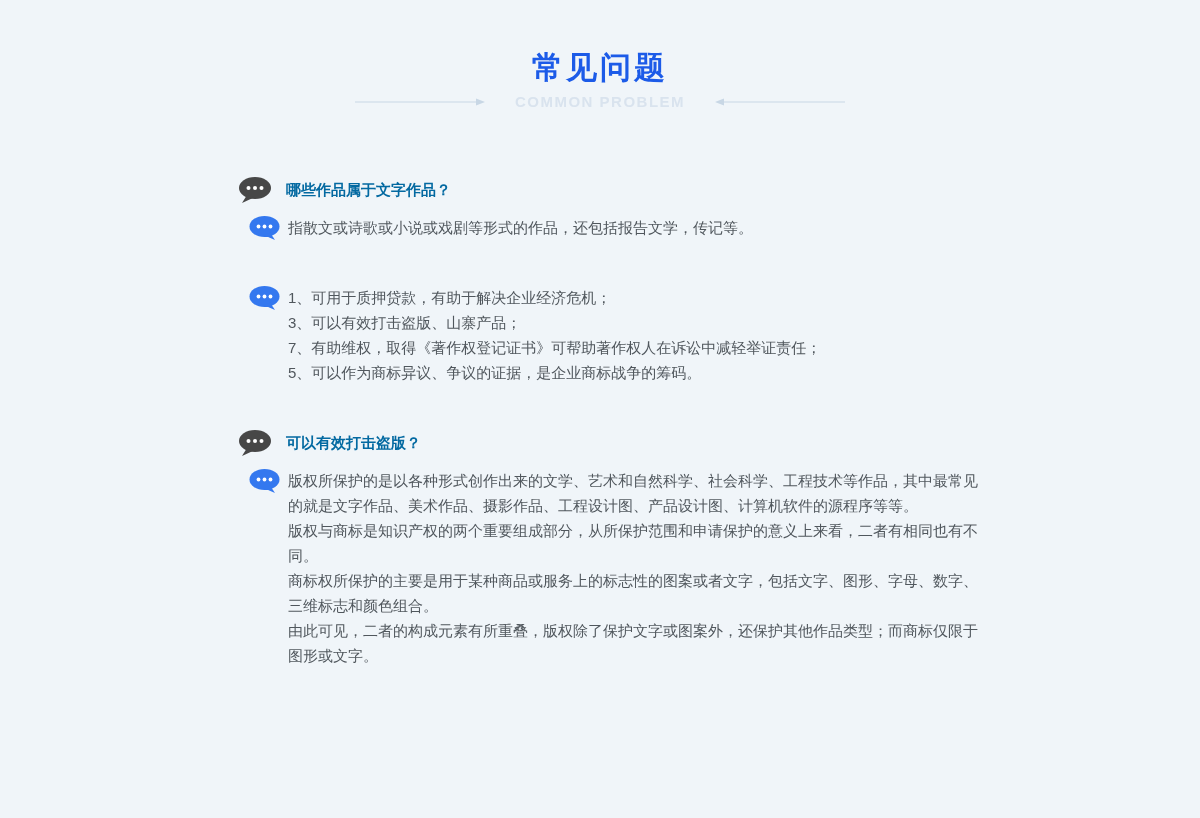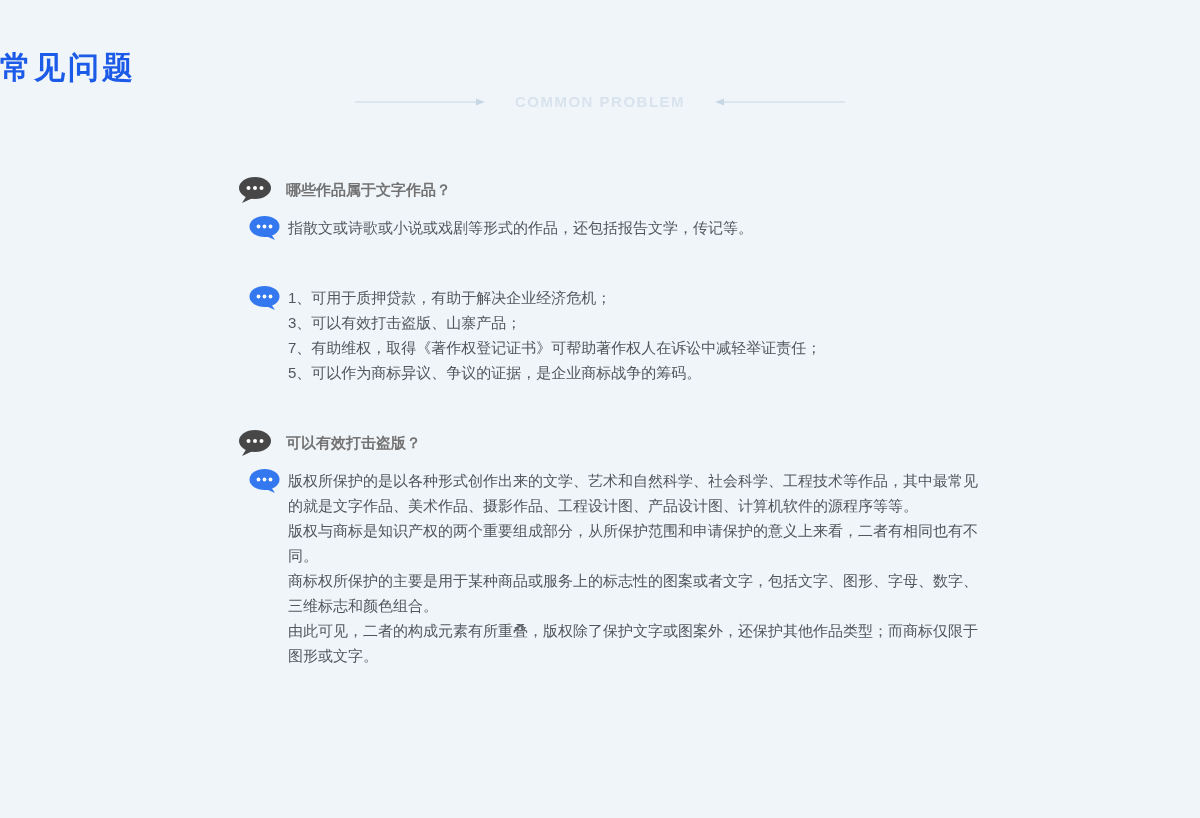--- a/index.html
+++ b/index.html
@@ -4,21 +4,21 @@
 <style>
   * { box-sizing: border-box; }
   html, body { margin: 0; padding: 0; }
   body {
     width: 1200px;
     height: 818px;
     background: #f0f5f9;
     font-family: "Liberation Sans", sans-serif;
     overflow: hidden;
   }
-  .header { padding-top: 50px; }
+  .header { padding-top: 50px; text-align: center; }
   .title {
     margin: 0;
     font-size: 31px;
     font-weight: bold;
     color: #1c5be8;
     letter-spacing: 3px;
     line-height: 36px;
   }
   .subtitle-row {
     margin-top: 7px;
@@ -36,21 +36,21 @@
   }
   .div-line { display: block; }
 
   .faq { margin: 66px 0 0 238px; width: 762px; }
   .faq-item { margin-bottom: 44px; }
   .faq-item:nth-child(3) { margin-bottom: 28px; }
   .faq-item:last-child { margin-bottom: 0; }
 
   .q-row { display: flex; align-items: center; gap: 14px; }
   .q-icon { flex: 0 0 auto; line-height: 0; }
-  .q-text { font-size: 15px; font-weight: bold; color: #737373; }
+  .q-text { font-size: 15px; font-weight: bold; color: #0369a1; }
 
   .a-row { margin: 11px 0 0 11px; display: flex; align-items: flex-start; gap: 8px; }
   .a-icon { flex: 0 0 auto; line-height: 0; margin-top: 1px; }
   .a-text { font-size: 15px; color: #50575d; line-height: 25px; max-width: 700px; }
   .a-line { min-height: 25px; }
 </style>
 </head>
 <body>
 
 <svg width="0" height="0" style="position:absolute" aria-hidden="true">

